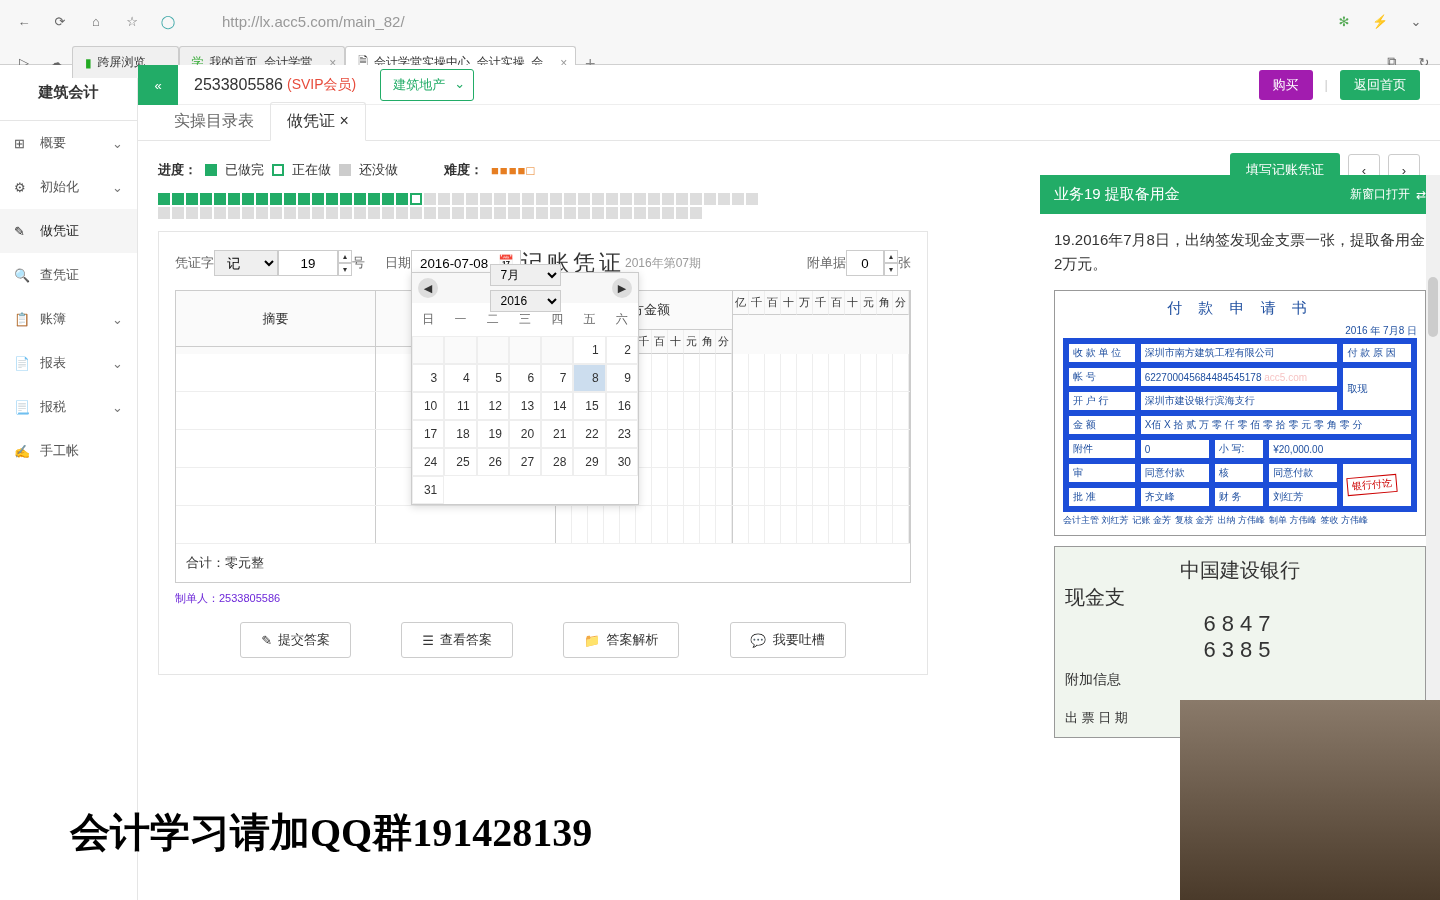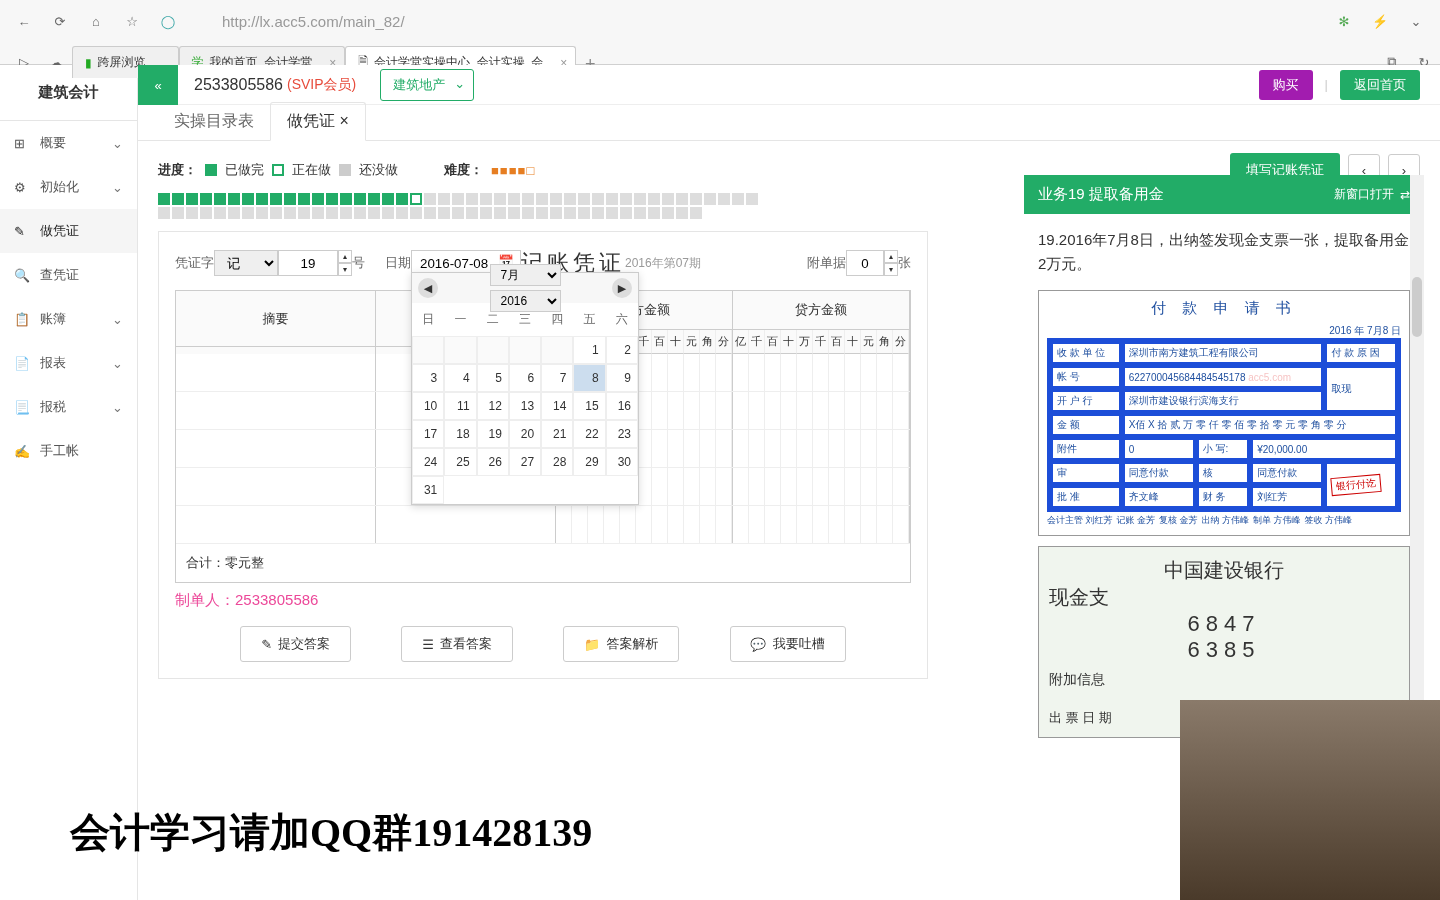--- a/index.html
+++ b/index.html
@@ -92,27 +92,27 @@
     .vt-amount { flex: 1; border-right: 1px solid #ccc; }
     .vt-head-cell { padding: 10px 0; text-align: center; border-bottom: 1px solid #ccc; }
     .vt-digits { display: flex; }
     .vt-digit { flex: 1; text-align: center; font-size: 11px; padding: 4px 0; border-right: 1px solid #eee; border-bottom: 1px solid #ccc; }
     .vt-row { display: flex; height: 38px; border-bottom: 1px solid #eee; }
     .vt-cell { border-right: 1px solid #ccc; }
     .vt-digit-cells { flex: 1; display: flex; border-right: 1px solid #ccc; }
     .vt-dc { flex: 1; border-right: 1px solid #eee; }
     .vt-total { padding: 10px; font-size: 13px; }
     
-    .maker { color: #ec4899; font-size: 15px; margin-top: 8px; }
+    .maker { color: #6d28d9; font-size: 11px; margin-top: 8px; }
     
     .action-buttons { display: flex; justify-content: space-around; margin-top: 16px; padding: 0 40px; }
     .action-btn { padding: 8px 20px; border: 1px solid #ccc; border-radius: 3px; display: flex; align-items: center; gap: 6px; }
     
     
-    .right-panel { width: 400px; position: absolute; right: 16px; top: 110px; background: #fff; }
+    .right-panel { width: 400px; position: absolute; right: 0; top: 110px; background: #fff; }
     .task-header { background: #22ac67; color: #fff; padding: 10px 14px; display: flex; justify-content: space-between; align-items: center; }
     .task-title { font-size: 15px; }
     .task-open { font-size: 12px; display: flex; align-items: center; gap: 6px; }
     .task-desc { padding: 14px; font-size: 15px; line-height: 1.6; }
     .doc-image { margin: 0 14px; border: 1px solid #999; padding: 8px; font-size: 11px; }
     .doc-title { text-align: center; color: #2050a0; letter-spacing: 6px; font-size: 15px; margin-bottom: 6px; }
     .doc-table { width: 100%; border-collapse: collapse; }
     .doc-table td { border: 6px solid #1d4ed8; padding: 2px 4px; color: #2050a0; font-size: 10px; }
     .watermark { color: #e88; opacity: 0.5; }
     .stamp { color: #c00; border: 1px solid #c00; padding: 1px 4px; font-size: 10px; display: inline-block; transform: rotate(-5deg); }
@@ -432,21 +432,20 @@
                   <div class="vt-digit">万</div>
                   <div class="vt-digit">千</div>
                   <div class="vt-digit">百</div>
                   <div class="vt-digit">十</div>
                   <div class="vt-digit">元</div>
                   <div class="vt-digit">角</div>
                   <div class="vt-digit">分</div>
                 </div>
             </div>
             <div class="vt-amount">
-              <div class="vt-head-cell">贷方金额</div>
               <div class="vt-digits" id="credit-digits">
                   <div class="vt-digit">亿</div>
                   <div class="vt-digit">千</div>
                   <div class="vt-digit">百</div>
                   <div class="vt-digit">十</div>
                   <div class="vt-digit">万</div>
                   <div class="vt-digit">千</div>
                   <div class="vt-digit">百</div>
                   <div class="vt-digit">十</div>
                   <div class="vt-digit">元</div>

